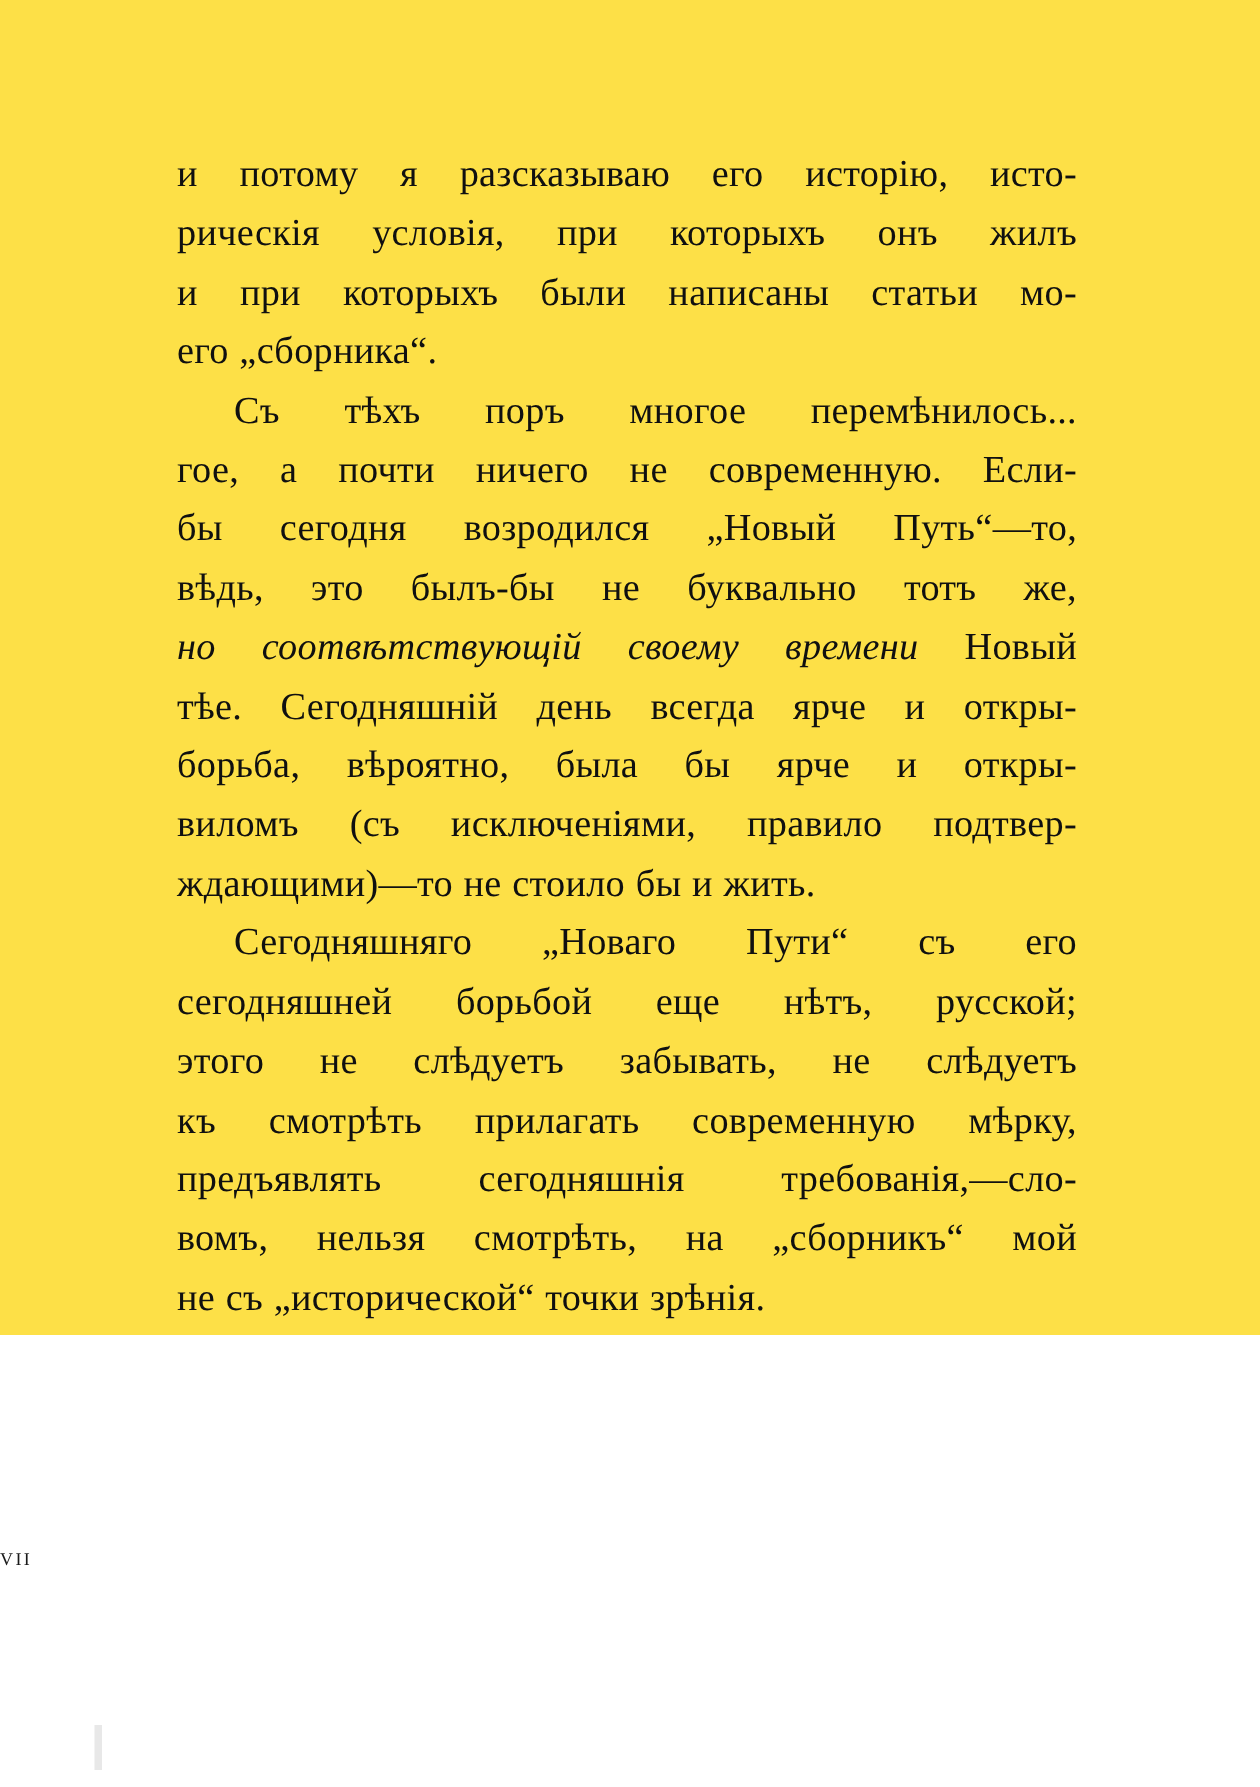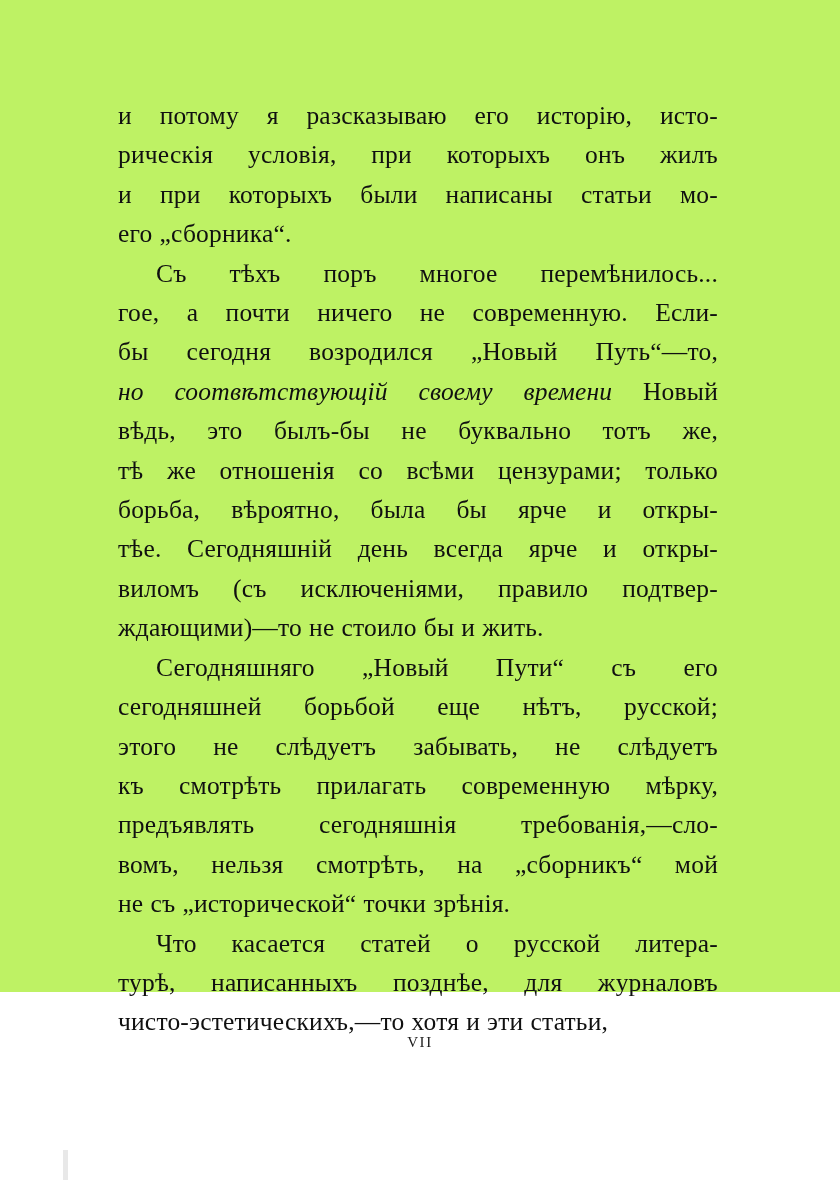--- a/index.html
+++ b/index.html
@@ -13,22 +13,22 @@
     font-family: "Liberation Serif", "DejaVu Serif", serif;
     color: #000000;
     position: relative;
     overflow: hidden;
   }
   .page {
     position: absolute;
     left: 0;
     top: 0;
     width: 840px;
-    height: 992px;
-    background: #bef264;
+    height: 890px;
+    background: #fde047;
   }
   .text-block {
     position: absolute;
     left: 118px;
     top: 96px;
     width: 600px;
   }
   p.para {
     margin: 0;
     font-size: 25.5px;
@@ -57,22 +57,21 @@
     white-space: normal;
   }
   .ital {
     font-style: italic;
   }
   .folio {
     position: absolute;
     left: 0;
     top: 1028px;
     width: 840px;
-    text-align: center;
-    font-size: 21px;
+    font-size: 17px;
     letter-spacing: 1.6px;
     color: #1a1a1a;
     font-variant: small-caps;
   }
   .edge-mark {
     position: absolute;
     left: 63px;
     top: 1150px;
     width: 5px;
     height: 30px;
@@ -90,43 +89,37 @@
       <span class="line j">и потому я разсказываю его исторію, исто-</span>
       <span class="line j">рическія условія, при которыхъ онъ жилъ</span>
       <span class="line j">и при которыхъ были написаны статьи мо-</span>
       <span class="line">его „сборника“.</span>
     </p>
 
     <p class="para">
       <span class="line j"><span class="ind"></span><span>Съ тѣхъ поръ многое перемѣнилось...</span></span>
       <span class="line j">гое, а почти ничего не современную. Если-</span>
       <span class="line j">бы сегодня возродился „Новый Путь“—то,</span>
+      <span class="line j">вѣдь, это былъ-бы не буквально тотъ же,</span>
       <span class="line j"><span class="ital">но соотвѣтствующій своему времени</span><span> Новый</span></span>
-      <span class="line j">вѣдь, это былъ-бы не буквально тотъ же,</span>
-      <span class="line j">тѣ же отношенія со всѣми цензурами; только</span>
+      <span class="line j">тѣе. Сегодняшній день всегда ярче и откры-</span>
       <span class="line j">борьба, вѣроятно, была бы ярче и откры-</span>
-      <span class="line j">тѣе. Сегодняшній день всегда ярче и откры-</span>
       <span class="line j">виломъ (съ исключеніями, правило подтвер-</span>
       <span class="line">ждающими)—то не стоило бы и жить.</span>
     </p>
 
     <p class="para">
-      <span class="line j"><span class="ind"></span><span>Сегодняшняго „Новый Пути“ съ его</span></span>
+      <span class="line j"><span class="ind"></span><span>Сегодняшняго „Новаго Пути“ съ его</span></span>
       <span class="line j">сегодняшней борьбой еще нѣтъ, русской;</span>
       <span class="line j">этого не слѣдуетъ забывать, не слѣдуетъ</span>
       <span class="line j">къ смотрѣть прилагать современную мѣрку,</span>
       <span class="line j">предъявлять сегодняшнія требованія,—сло-</span>
       <span class="line j">вомъ, нельзя смотрѣть, на „сборникъ“ мой</span>
       <span class="line">не съ „исторической“ точки зрѣнія.</span>
     </p>
 
-    <p class="para">
-      <span class="line j"><span class="ind"></span><span>Что касается статей о русской литера-</span></span>
-      <span class="line j">турѣ, написанныхъ позднѣе, для журналовъ</span>
-      <span class="line">чисто-эстетическихъ,—то хотя и эти статьи,</span>
-    </p>
 
   </div>
 
   <div class="folio">vii</div>
   <div class="edge-mark"></div>
 
 </div>
 
 </body></html>

